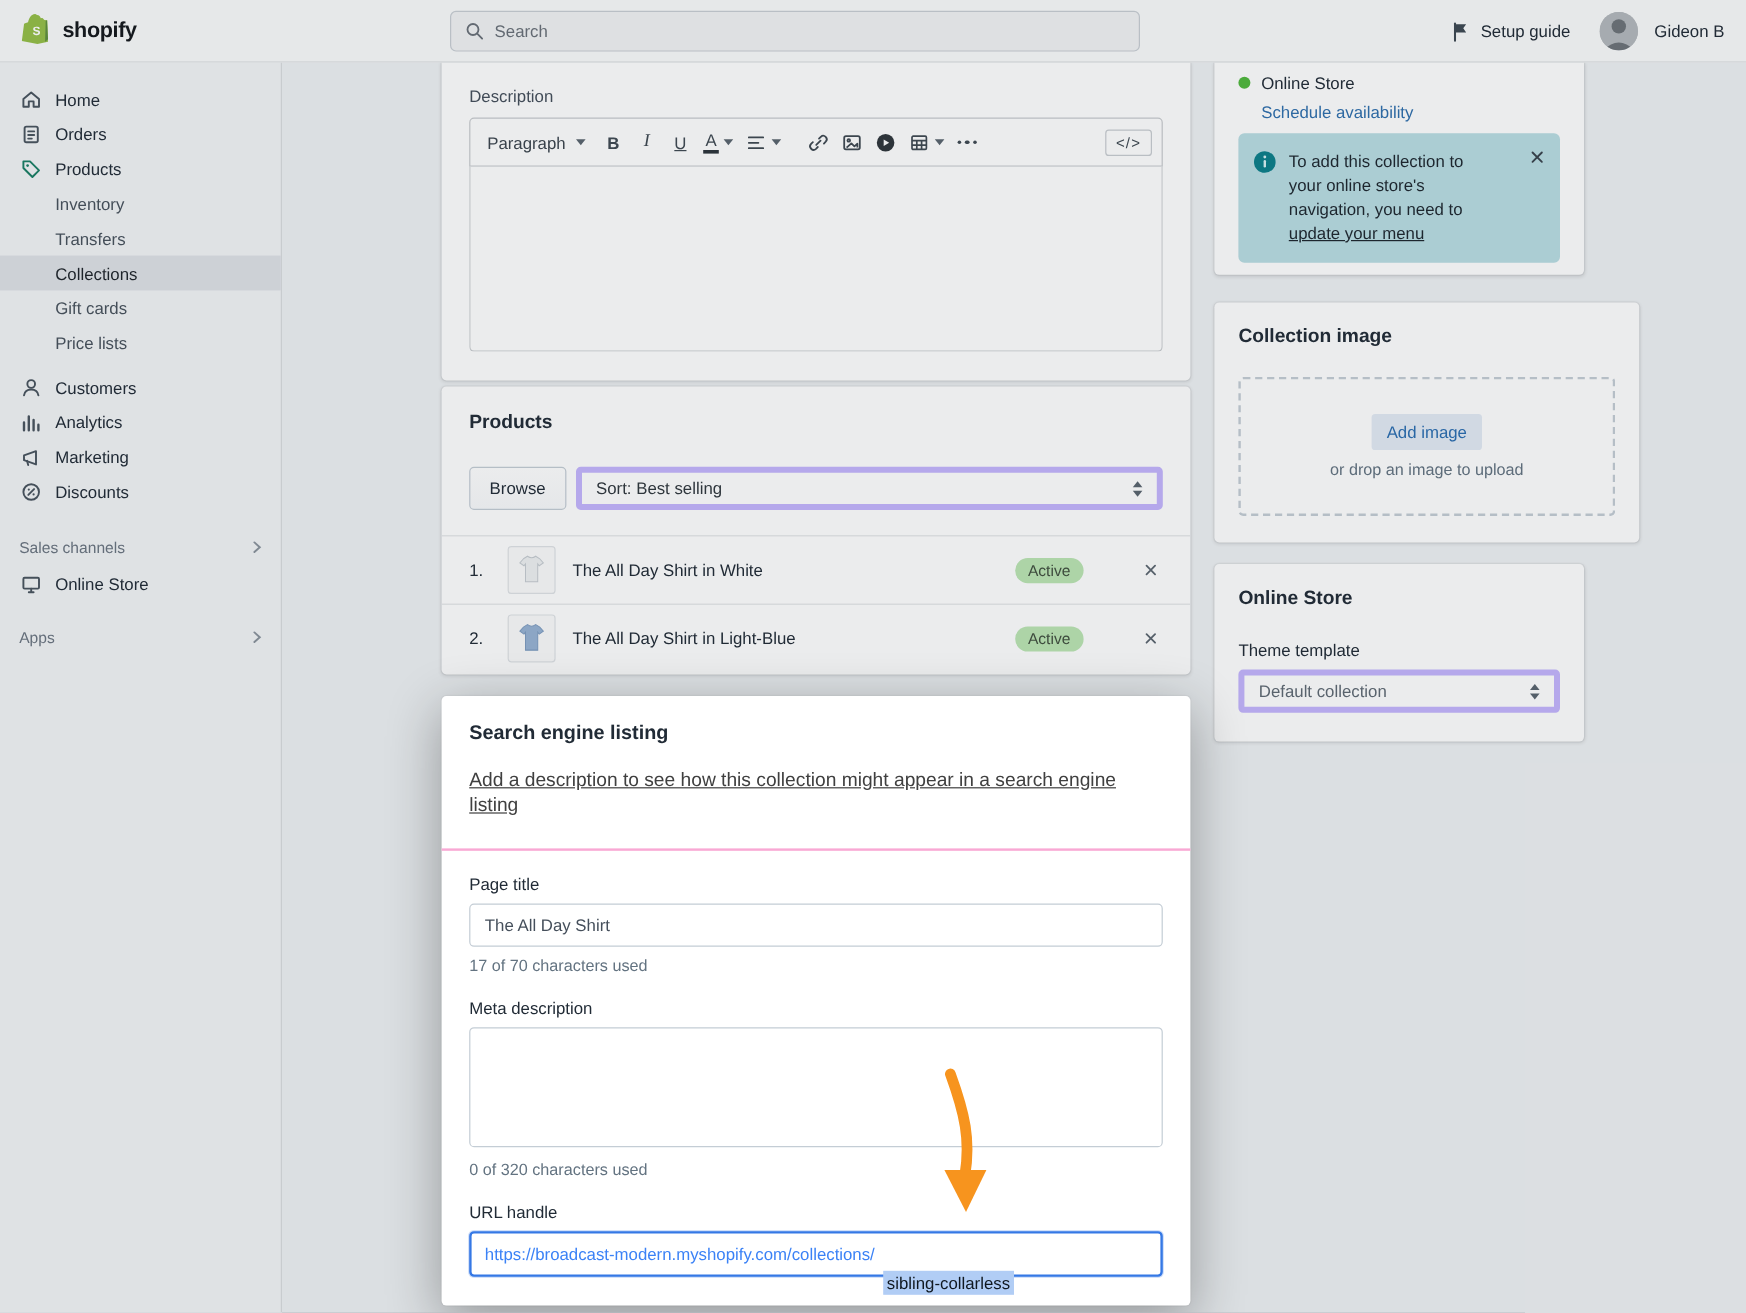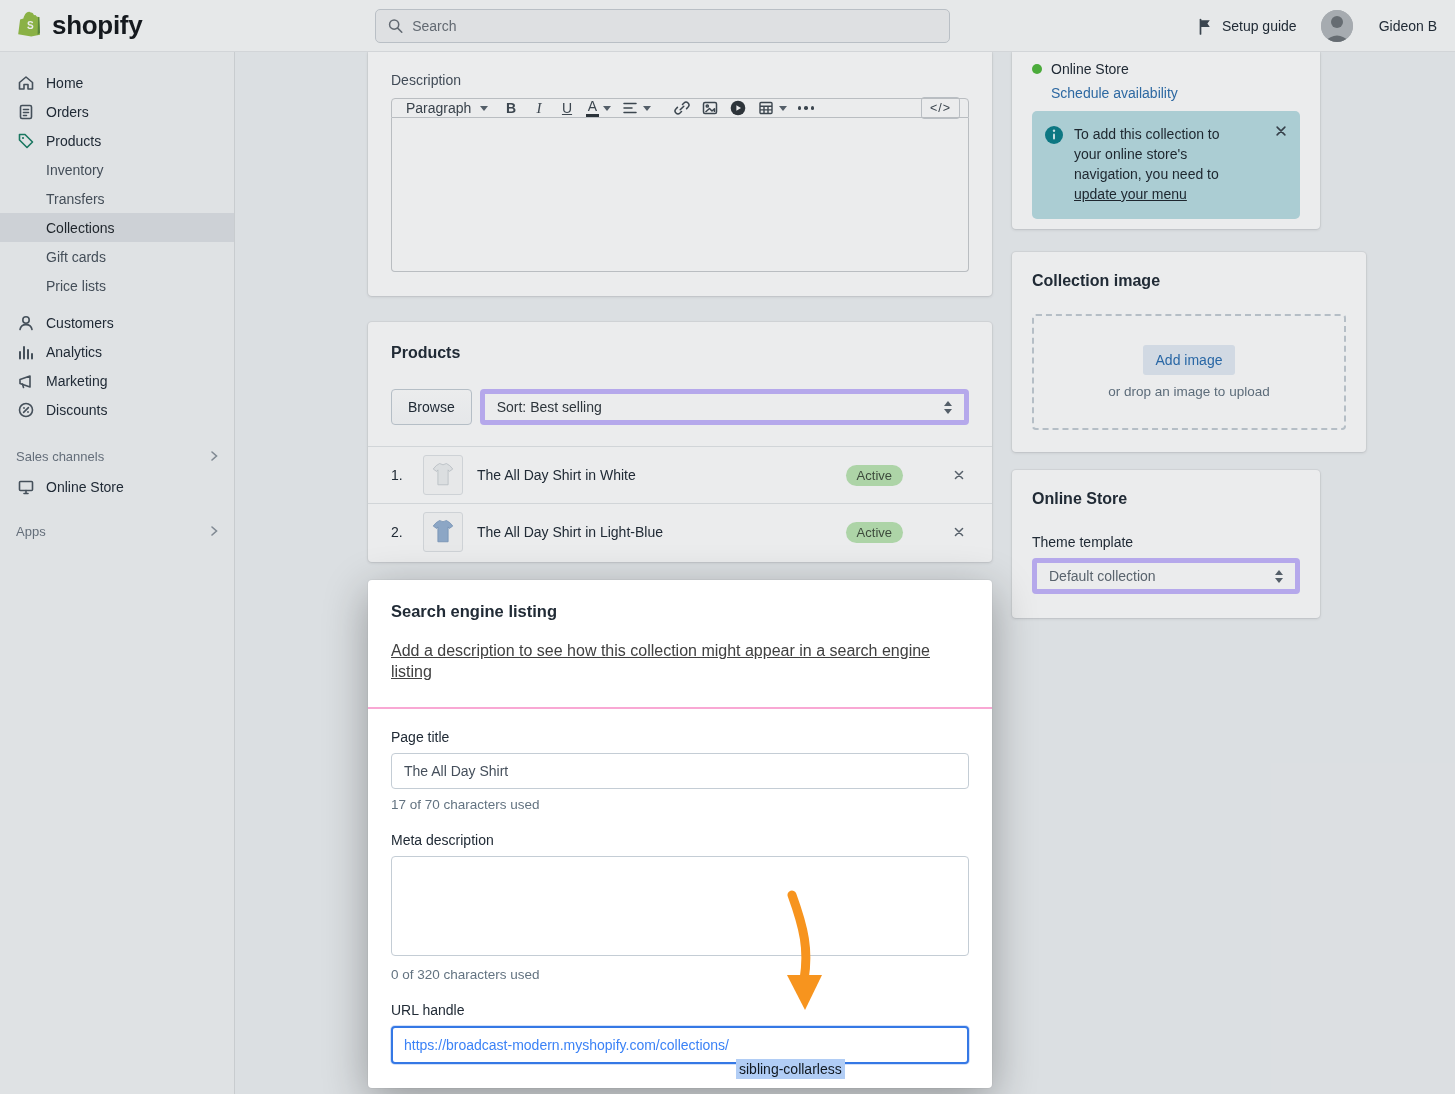--- a/index.html
+++ b/index.html
@@ -9,30 +9,30 @@
   }
   *{margin:0;padding:0;box-sizing:border-box;}
   body{font-family:"Liberation Sans","DejaVu Sans",sans-serif;background:#9aa0a6;}
   .page{position:relative;width:1455px;height:1094px;background:#eef1f3;overflow:hidden;
         font-size:14px;color:#212b36;}
 
   
   .topbar{position:absolute;left:0;top:0;width:1455px;height:52px;background:#fafbfb;
           border-bottom:1px solid #e4e6e8;display:flex;align-items:center;z-index:10;}
   .logo{display:flex;align-items:center;gap:7px;padding-left:18px;}
-  .logo-word{font-size:26px;font-weight:700;color:#14181c;letter-spacing:-0.3px;}
+  .logo-word{font-size:18px;font-weight:700;color:#14181c;letter-spacing:-0.3px;}
   .top-search{position:absolute;left:375px;top:9px;width:575px;height:34px;background:#f1f2f3;
           border:1px solid #c9ced4;border-radius:5px;display:flex;align-items:center;padding:0 11px;gap:8px;}
   .top-search input{border:none;outline:none;background:transparent;font-size:14px;color:#42474d;
           font-family:inherit;width:100%;}
   .top-search input::placeholder{color:#697078;}
   .top-right{position:absolute;right:18px;top:0;height:52px;display:flex;align-items:center;gap:10px;}
   .setup{display:flex;align-items:center;gap:8px;margin-right:14px;cursor:pointer;}
   .avatar{width:32px;height:32px;border-radius:50%;overflow:hidden;background:#b8bcc0;flex:none;}
-  .user{display:flex;align-items:center;gap:26px;cursor:pointer;}
+  .user{display:flex;align-items:center;gap:14px;cursor:pointer;}
   .user-name{font-size:14px;color:#212b36;}
 
   
   .sidebar{position:absolute;left:0;top:52px;width:235px;bottom:0;background:#f2f4f6;
            border-right:1px solid #d9dcdf;padding-top:16px;z-index:5;}
   .side-item{display:flex;align-items:center;height:29px;padding:0 16px;gap:10px;font-size:14px;
              color:#212b36;cursor:pointer;font-weight:500;}
   .side-item .ic{width:20px;height:20px;color:#49545e;flex:none;}
   .side-item.products .ic{color:#1a7f64;}
   .side-sub{display:flex;align-items:center;height:29px;padding-left:46px;font-size:14px;color:#48525c;cursor:pointer;}
@@ -55,21 +55,21 @@
   #card-theme{left:1012px;top:470px;width:308px;padding:20px 20px 24px;}
 
   .h2{font-size:16px;font-weight:600;color:#212b36;}
   .field-label{font-size:14px;color:#212b36;}
   .helper{font-size:13.5px;color:#637381;}
   .input{height:36px;border:1px solid #c4cdd5;border-radius:4px;width:100%;padding:0 12px;
          font-size:14px;color:#454f5b;font-family:inherit;outline:none;background:#fff;}
 
   
   .desc-label{font-size:14px;color:#454f5b;margin-bottom:10px;}
-  .editor-toolbar{height:20px;border:1px solid #c9cccf;border-radius:4px 4px 0 0;display:flex;
+  .editor-toolbar{height:41px;border:1px solid #c9cccf;border-radius:4px 4px 0 0;display:flex;
                   align-items:center;padding:0 8px;gap:2px;background:#fff;}
   .tb-btn{height:28px;min-width:26px;padding:0 4px;display:flex;align-items:center;justify-content:center;
           gap:4px;border-radius:3px;color:#3f4952;font-size:14px;cursor:pointer;}
   .tb-btn.paragraph{padding:0 8px 0 6px;color:#3c454e;min-width:96px;justify-content:flex-start;}
   .tb-btn.paragraph .caret{margin-left:auto;}
   .caret{width:0;height:0;border-left:4px solid transparent;border-right:4px solid transparent;
          border-top:5px solid #5a646e;}
   .tb-b{font-weight:700;}
   .tb-i{font-style:italic;font-family:"Liberation Serif","DejaVu Serif",serif;font-size:15px;}
   .tb-u{text-decoration:underline;}

